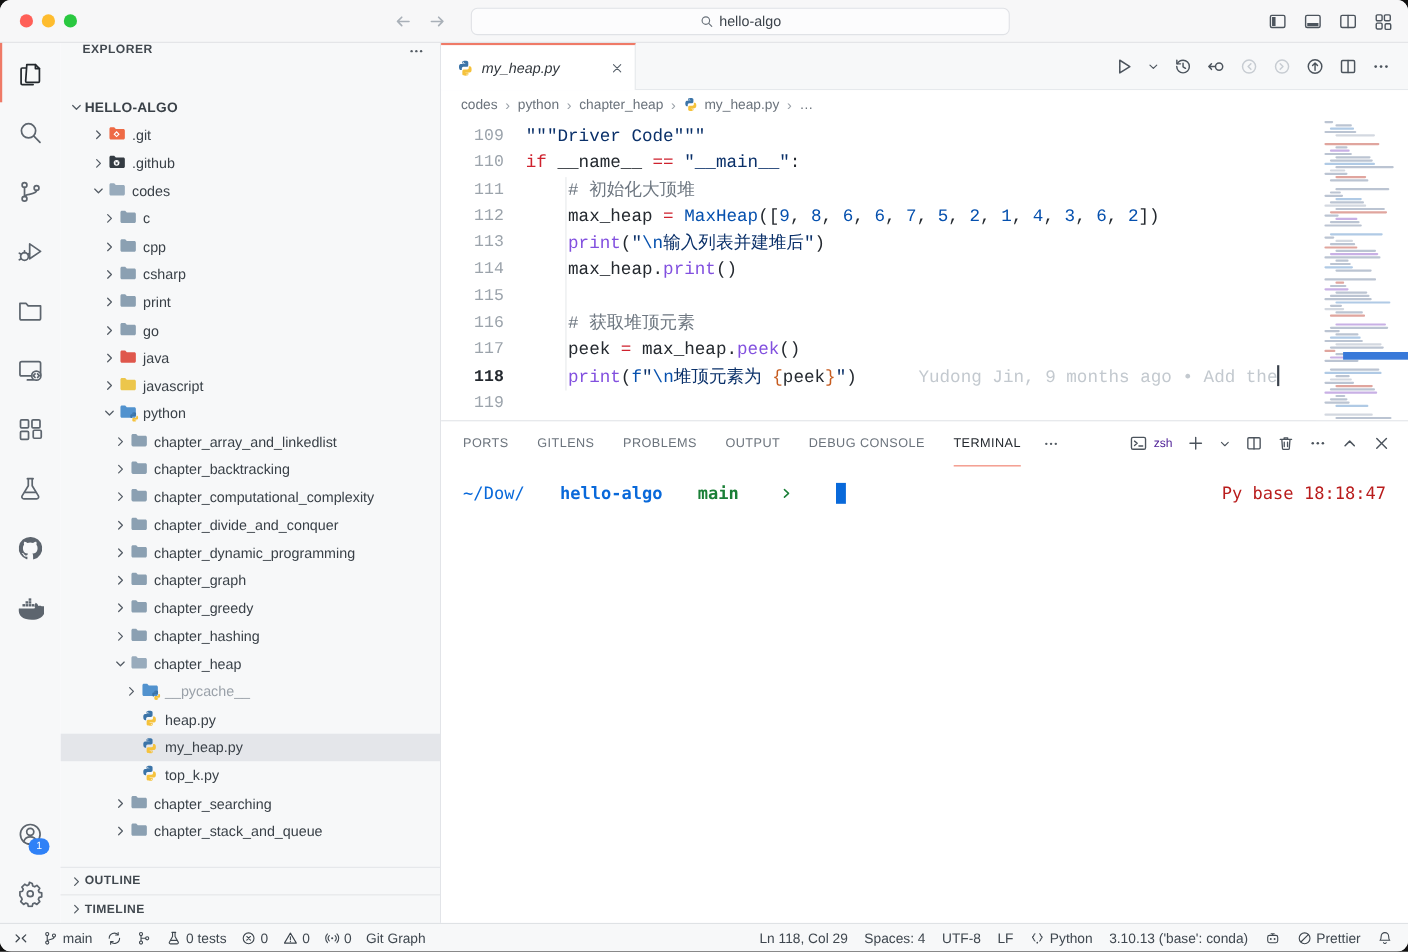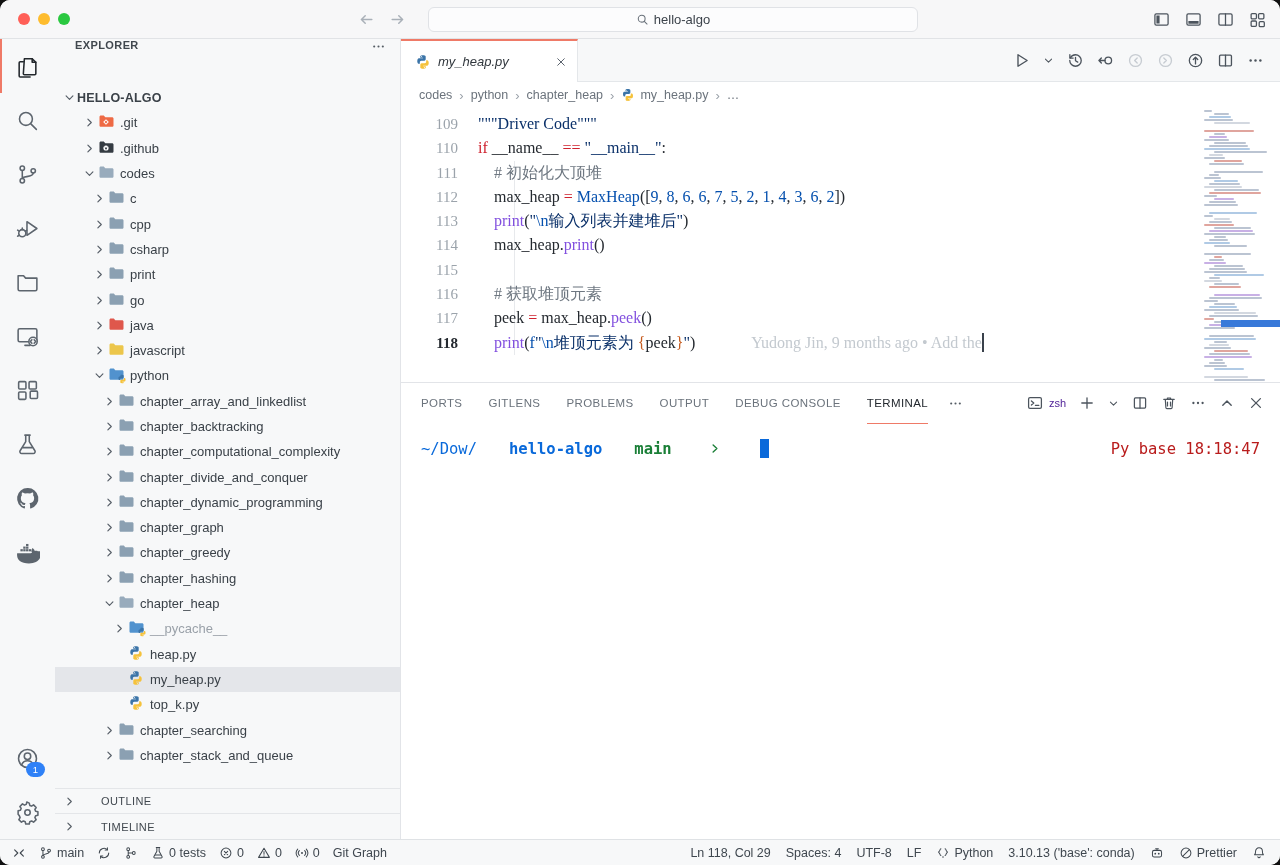--- a/index.html
+++ b/index.html
@@ -43,40 +43,40 @@
   .trow.muted .tlabel{color:#9aa1a9;}
   .trow.root .tlabel{font-weight:700;font-size:12.5px;color:#3a4148;letter-spacing:.2px;}
   .tchev{width:16px;flex:none;color:#555d66;display:inline-flex;justify-content:center;}
   .tchev svg{width:13px;height:13px}
   .ticon{width:17px;flex:none;margin:0 5px 0 1px;position:relative;}
   .ticon svg{width:16px;height:16px}
   .ticon .ovl{position:absolute;right:-2px;bottom:-2px;}
   .ticon .ovl svg{width:10px;height:10px}
   .sb-section{height:24.6px;flex:none;border-top:1px solid #e4e6e9;display:flex;align-items:center;padding-left:6px;}
   .sb-section .tchev{color:#545c64}
-  .sb-section .slabel{font-size:11px;font-weight:400;letter-spacing:.4px;color:#41484f;margin-left:24px;}
+  .sb-section .slabel{font-size:11px;font-weight:700;letter-spacing:.4px;color:#41484f;}
 
   
   .editor-col{flex:1;display:flex;flex-direction:column;min-width:0;background:#fff;}
   .tabbar{height:42px;flex:none;background:#f7f8f9;border-bottom:1px solid #e4e7ea;display:flex;align-items:stretch;}
   .tab{width:152px;flex:none;background:#fff;border-right:1px solid #e4e7ea;border-top:2px solid #ef7a67;margin-bottom:-1px;display:flex;align-items:center;padding:0 10px 0 14px;gap:7px;cursor:pointer;}
   .tab-title{font-size:13px;font-style:italic;color:#30363c;flex:1;}
   .tab-close{color:#57606a}.tab-close svg{width:12px;height:12px}
   .ticon16 svg{width:16px;height:16px}
   .ed-toolbar{margin-left:auto;display:flex;align-items:center;gap:13px;padding-right:16px;color:#4c545d;}
   .ed-toolbar .icon svg{width:17px;height:17px}
   .ed-toolbar .icon.narrow svg{width:11px;height:11px}
   .ed-toolbar .dis{color:#c7ccd2;}
 
   .crumbs{height:26px;flex:none;display:flex;align-items:center;padding-left:18px;font-size:12.5px;color:#6b737c;gap:7px;background:#fff;}
   .crumb{display:flex;align-items:center;gap:5px;cursor:pointer;}
   .crumb .icon svg{width:14px;height:14px}
   .csep{color:#9aa1a9;font-size:13px;}
 
-  .code{height:274px;flex:none;position:relative;overflow:hidden;font-family:Liberation Serif, serif;font-size:16px;line-height:24.3px;}
+  .code{height:274px;flex:none;position:relative;overflow:hidden;font-family:Liberation Mono, monospace;font-size:16px;line-height:24.3px;}
   .lines{position:absolute;inset:4px 84px 0 0;}
   .cl{display:flex;height:24.3px;white-space:pre;}
   .ln{width:57px;flex:none;text-align:right;color:#9ba3ab;font-size:15px;}
   .cl.cur .ln{color:#24292f;font-weight:700;}
   .ctext{margin-left:20px;}
   .tk-pl{color:#24292f}.tk-kw{color:#cf222e}.tk-str{color:#0a3069}.tk-esc{color:#0550ae}
   .tk-fn{color:#8250df}.tk-num{color:#0550ae}.tk-ty{color:#0550ae}.tk-cm{color:#6e7781}.tk-ip{color:#c65c20}
   .blame{color:#c3c9cf;margin-left:56px;}
   .caret{display:inline-block;width:2px;height:19px;background:#39414b;vertical-align:-4px;}
   .indent-guide{position:absolute;left:113px;top:52.6px;width:1px;height:194.4px;background:#e7e9ec;}
@@ -724,20 +724,21 @@
             <div class="cl"><span class="ln">109</span><span class="ctext"><span class="tk-str">"""Driver Code"""</span></span></div>
             <div class="cl"><span class="ln">110</span><span class="ctext"><span class="tk-kw">if</span><span class="tk-pl"> __name__ </span><span class="tk-kw">==</span><span class="tk-pl"> </span><span class="tk-str">"__main__"</span><span class="tk-pl">:</span></span></div>
             <div class="cl"><span class="ln">111</span><span class="ctext"><span class="tk-pl">    </span><span class="tk-cm"># 初始化大顶堆</span></span></div>
             <div class="cl"><span class="ln">112</span><span class="ctext"><span class="tk-pl">    max_heap </span><span class="tk-kw">=</span><span class="tk-pl"> </span><span class="tk-ty">MaxHeap</span><span class="tk-pl">([</span><span class="tk-num">9</span><span class="tk-pl">, </span><span class="tk-num">8</span><span class="tk-pl">, </span><span class="tk-num">6</span><span class="tk-pl">, </span><span class="tk-num">6</span><span class="tk-pl">, </span><span class="tk-num">7</span><span class="tk-pl">, </span><span class="tk-num">5</span><span class="tk-pl">, </span><span class="tk-num">2</span><span class="tk-pl">, </span><span class="tk-num">1</span><span class="tk-pl">, </span><span class="tk-num">4</span><span class="tk-pl">, </span><span class="tk-num">3</span><span class="tk-pl">, </span><span class="tk-num">6</span><span class="tk-pl">, </span><span class="tk-num">2</span><span class="tk-pl">])</span></span></div>
             <div class="cl"><span class="ln">113</span><span class="ctext"><span class="tk-pl">    </span><span class="tk-fn">print</span><span class="tk-pl">(</span><span class="tk-str">"</span><span class="tk-esc">\n</span><span class="tk-str">输入列表并建堆后"</span><span class="tk-pl">)</span></span></div>
             <div class="cl"><span class="ln">114</span><span class="ctext"><span class="tk-pl">    max_heap.</span><span class="tk-fn">print</span><span class="tk-pl">()</span></span></div>
             <div class="cl"><span class="ln">115</span><span class="ctext"></span></div>
             <div class="cl"><span class="ln">116</span><span class="ctext"><span class="tk-pl">    </span><span class="tk-cm"># 获取堆顶元素</span></span></div>
             <div class="cl"><span class="ln">117</span><span class="ctext"><span class="tk-pl">    peek </span><span class="tk-kw">=</span><span class="tk-pl"> max_heap.</span><span class="tk-fn">peek</span><span class="tk-pl">()</span></span></div>
             <div class="cl cur"><span class="ln">118</span><span class="ctext"><span class="tk-pl">    </span><span class="tk-fn">print</span><span class="tk-pl">(</span><span class="tk-esc">f</span><span class="tk-str">"</span><span class="tk-esc">\n</span><span class="tk-str">堆顶元素为 </span><span class="tk-ip">{</span><span class="tk-pl">peek</span><span class="tk-ip">}</span><span class="tk-str">"</span><span class="tk-pl">)</span><span class="blame">Yudong Jin, 9 months ago • Add the</span><span class="caret"></span></span></div>
+            <div class="cl"><span class="ln">119</span><span class="ctext"></span></div>
           </div>
         <div class="minimap">
           <div class="mm-lines">
               <div class="mm-row" style="height: 2px; margin-bottom: 1px; width: 8px; margin-left: 2px; background: rgb(132, 148, 173); opacity: 0.55;"></div>
               <div class="mm-row" style="height: 2px; margin-bottom: 1px; width: 15px; margin-left: 12px; background: rgb(132, 148, 173); opacity: 0.55;"></div>
               <div class="mm-row" style="height: 2px; margin-bottom: 1px; width: 22px; margin-left: 7px; background: rgb(111, 159, 208); opacity: 0.55;"></div>
               <div class="mm-row" style="height: 2px; margin-bottom: 1px; width: 29px; margin-left: 2px; background: rgb(132, 148, 173); opacity: 0.55;"></div>
               <div class="mm-row" style="height: 2px; margin-bottom: 1px; width: 36px; margin-left: 12px; background: rgb(174, 184, 199); opacity: 0.55;"></div>
               <div class="mm-row" style="height: 5px;"></div>
               <div class="mm-row" style="height: 2px; margin-bottom: 1px; width: 50px; margin-left: 2px; background: rgb(198, 91, 78); opacity: 0.55;"></div>

